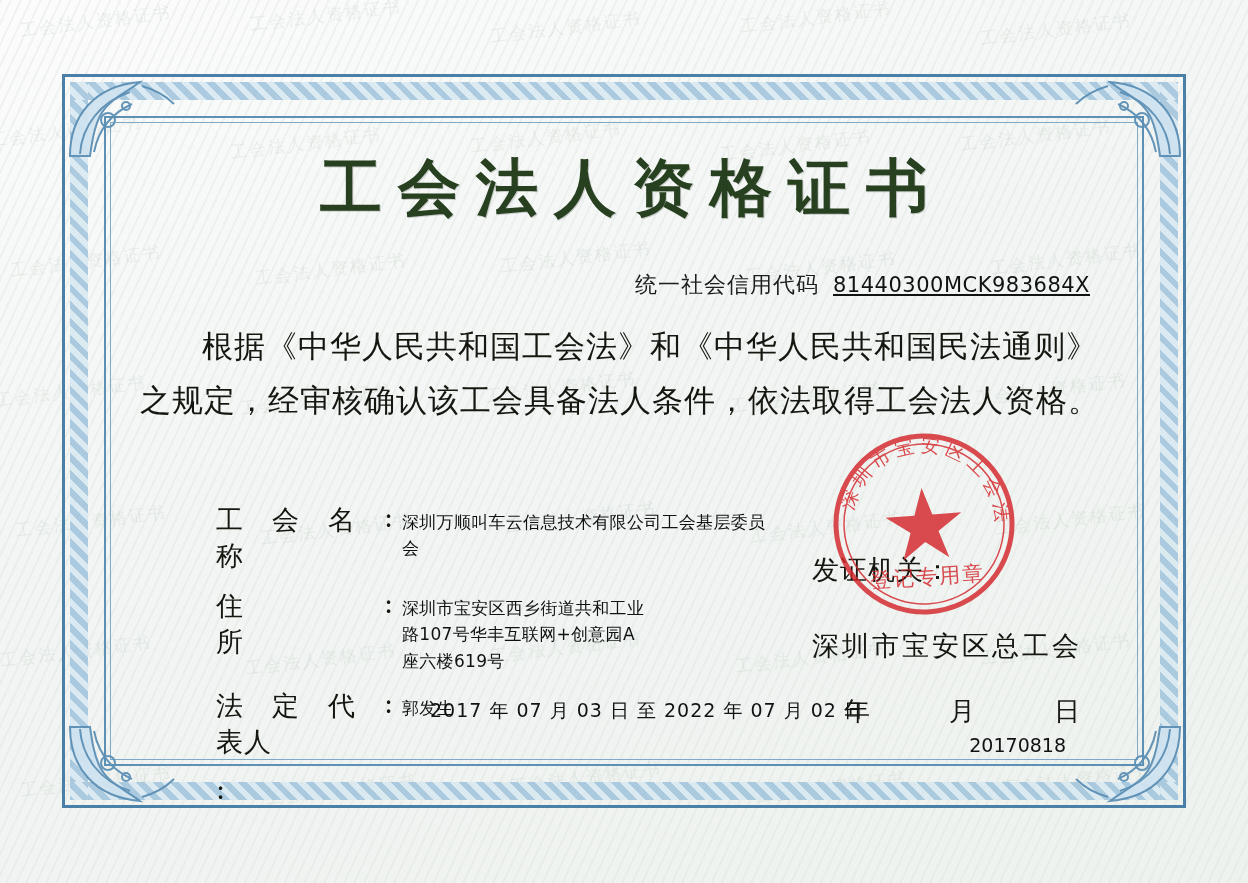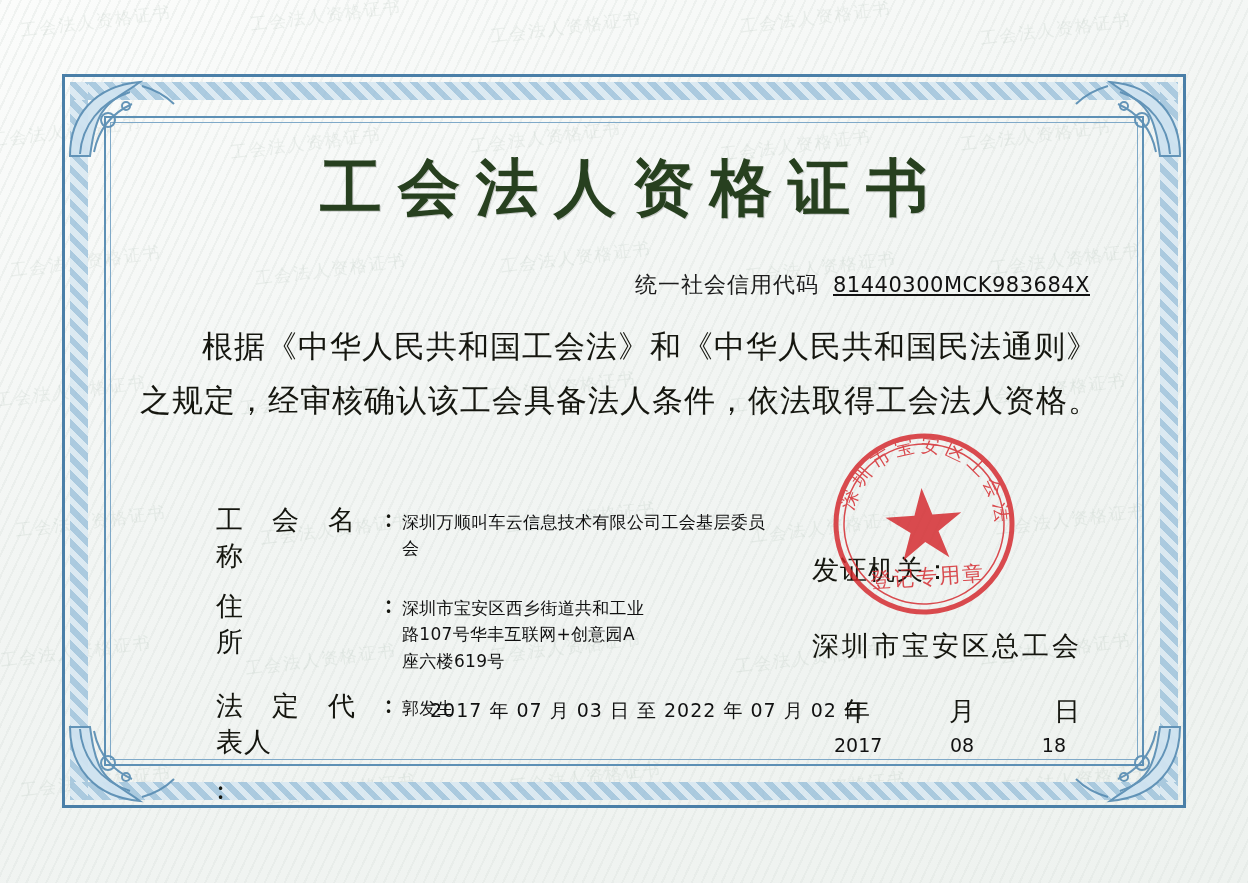--- a/index.html
+++ b/index.html
@@ -237,21 +237,21 @@
     font-family: "DejaVu Serif", "Liberation Serif", serif;
     font-size: 26px;
     color: #15160f;
   }
   .date-values {
     position: absolute;
     right: 72px;
     top: 612px;
     width: 232px;
     display: flex;
-    justify-content: space-between;
+    justify-content: flex-end;
     font-family: "DejaVu Sans", "Liberation Sans", sans-serif;
     font-size: 19px;
     color: #111;
   }
 
   
   .seal {
     position: absolute;
     left: 924px;
     top: 524px;

